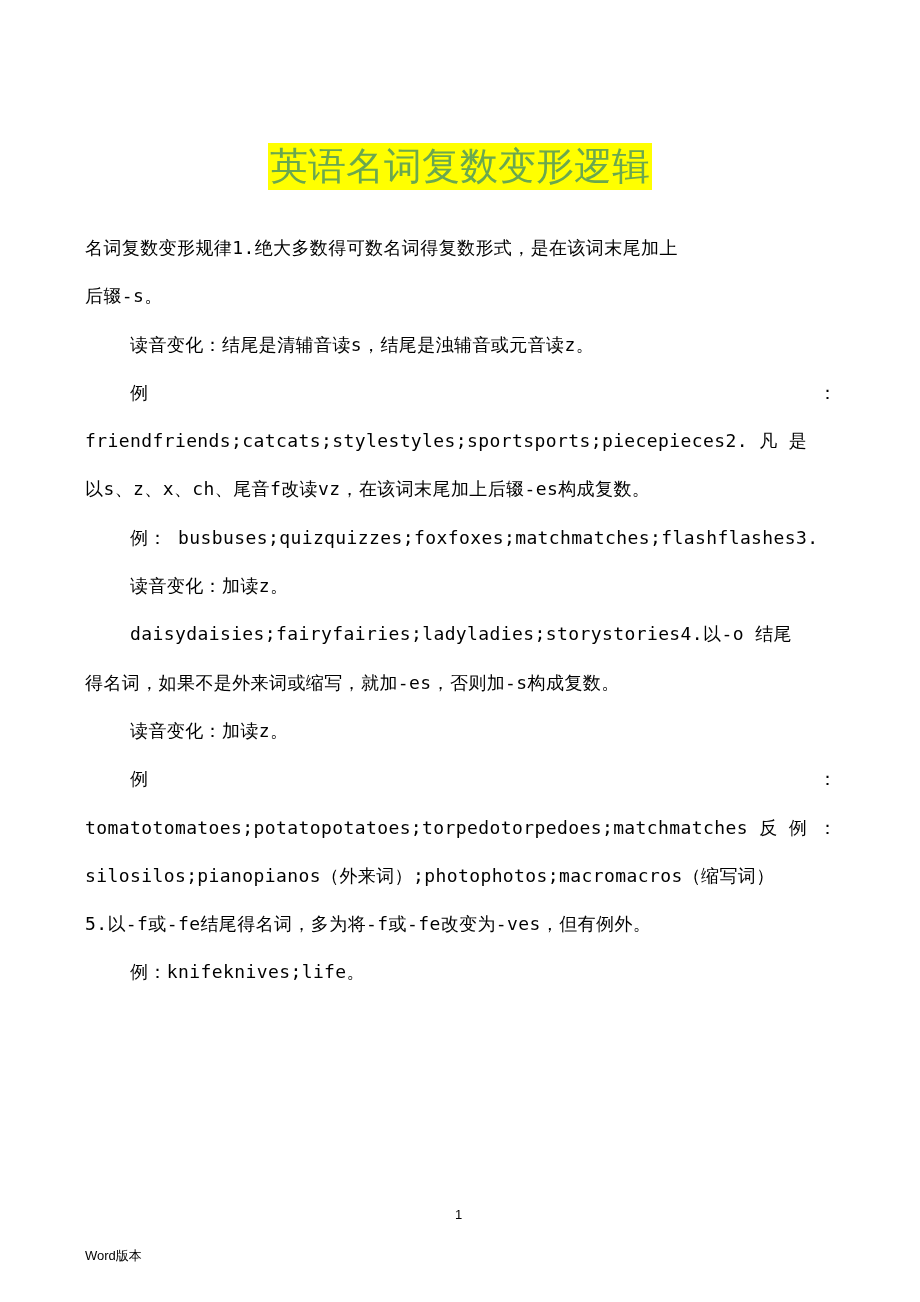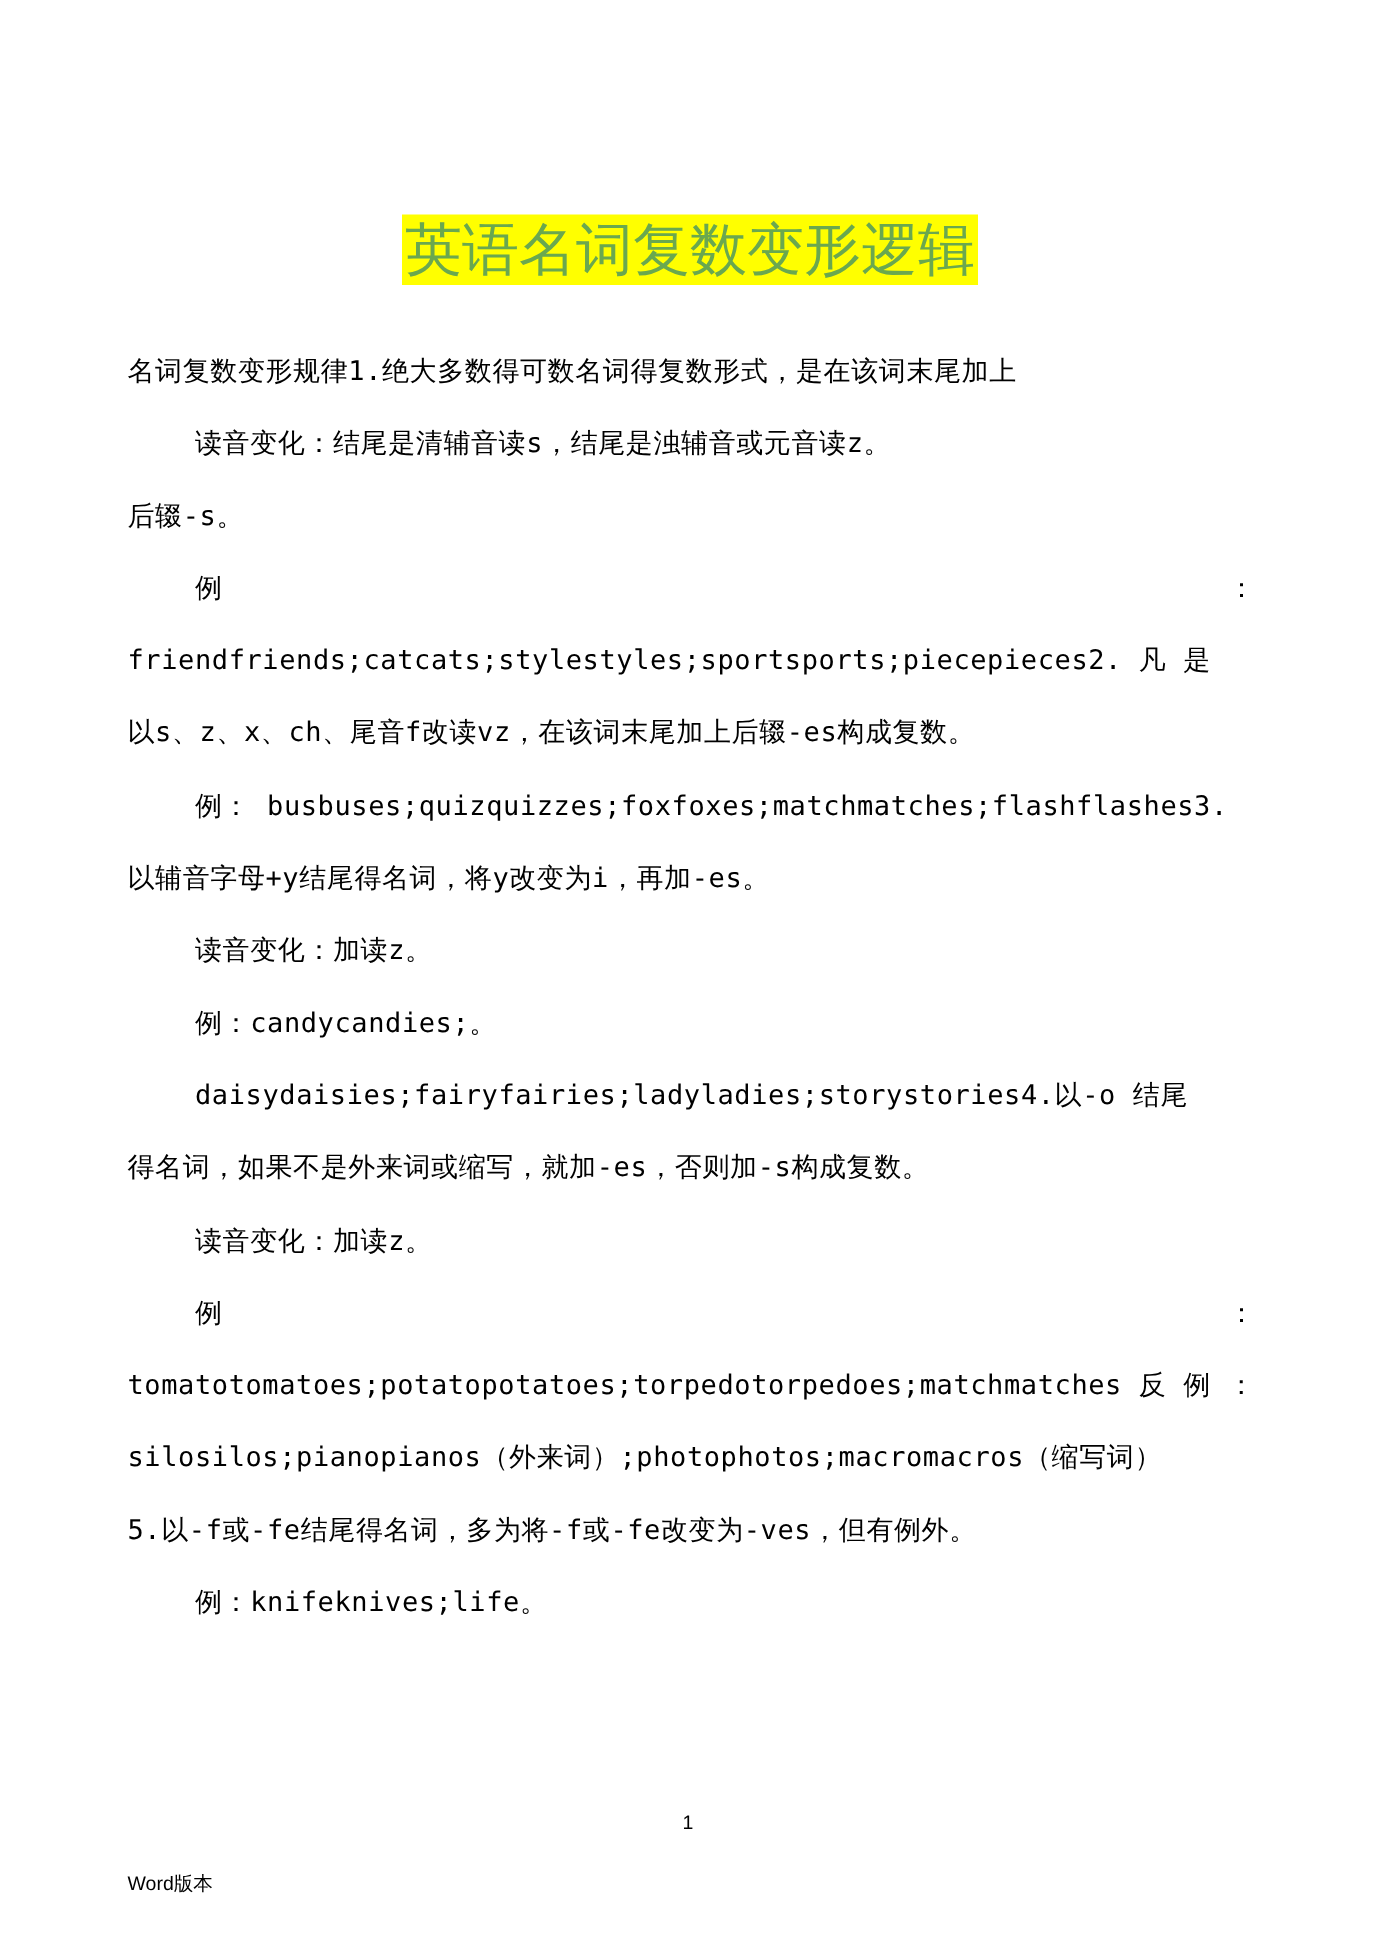--- a/index.html
+++ b/index.html
@@ -23,32 +23,30 @@
 </head>
 <body>
 
 <div class="page">
   <div class="title-wrap">
     <span class="title">英语名词复数变形逻辑</span>
   </div>
 
   <div class="body">
     <div class="line">名词复数变形规律1.绝大多数得可数名词得复数形式，是在该词末尾加上</div>
+    <div class="line">后辍-s。</div>
     <div class="line indent">读音变化：结尾是清辅音读s，结尾是浊辅音或元音读z。</div>
-    <div class="line">后辍-s。</div>
     <div class="line indent just">
       <span>例</span>
       <span>：</span>
     </div>
     <div class="line">friendfriends;catcats;stylestyles;sportsports;piecepieces2. 凡 是</div>
     <div class="line">以s、z、x、ch、尾音f改读vz，在该词末尾加上后辍-es构成复数。</div>
     <div class="line indent">例： busbuses;quizquizzes;foxfoxes;matchmatches;flashflashes3.</div>
-    <div class="line">以辅音字母+y结尾得名词，将y改变为i，再加-es。</div>
     <div class="line indent">读音变化：加读z。</div>
-    <div class="line indent">例：candycandies;。</div>
     <div class="line indent">daisydaisies;fairyfairies;ladyladies;storystories4.以-o 结尾</div>
     <div class="line">得名词，如果不是外来词或缩写，就加-es，否则加-s构成复数。</div>
     <div class="line indent">读音变化：加读z。</div>
     <div class="line indent just">
       <span>例</span>
       <span>：</span>
     </div>
     <div class="line">tomatotomatoes;potatopotatoes;torpedotorpedoes;matchmatches 反 例 ：</div>
     <div class="line">silosilos;pianopianos（外来词）;photophotos;macromacros（缩写词）</div>
     <div class="line">5.以-f或-fe结尾得名词，多为将-f或-fe改变为-ves，但有例外。</div>

